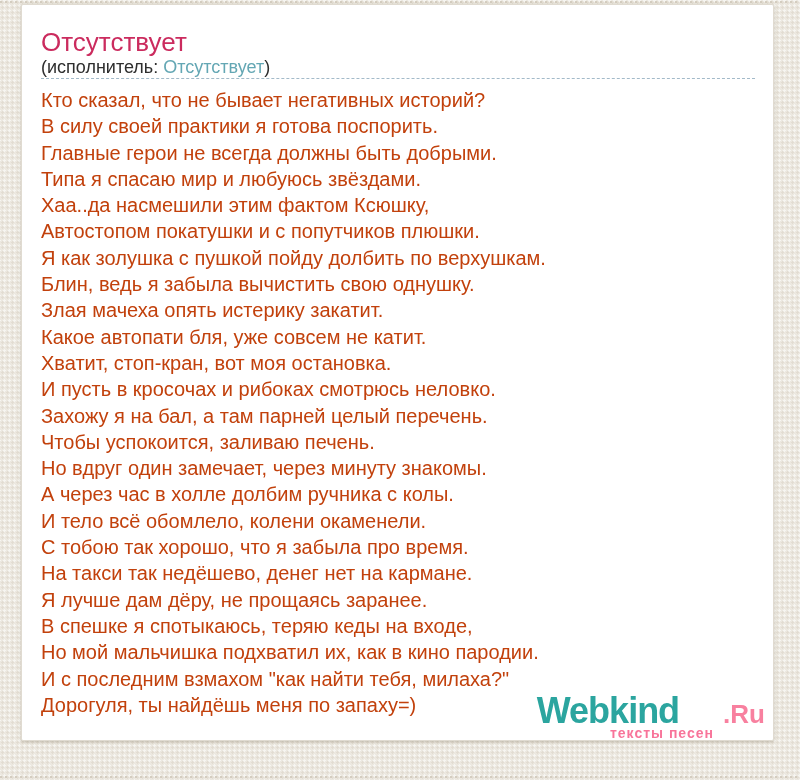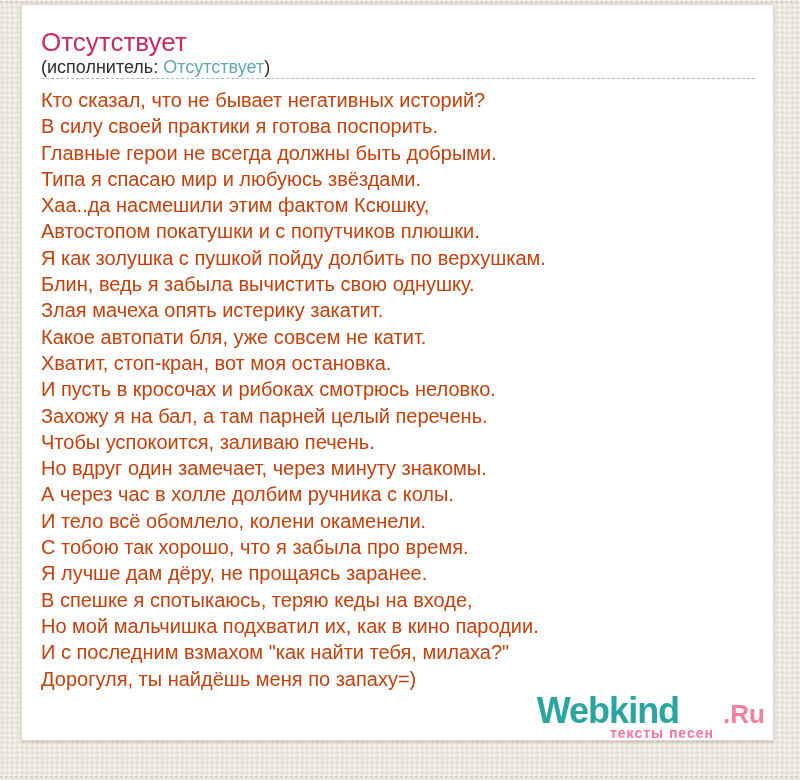--- a/index.html
+++ b/index.html
@@ -127,20 +127,21 @@
     <div class="lyric-line">Злая мачеха опять истерику закатит.</div>
     <div class="lyric-line">Какое автопати бля, уже совсем не катит.</div>
     <div class="lyric-line">Хватит, стоп-кран, вот моя остановка.</div>
     <div class="lyric-line">И пусть в кросочах и рибоках смотрюсь неловко.</div>
     <div class="lyric-line">Захожу я на бал, а там парней целый перечень.</div>
     <div class="lyric-line">Чтобы успокоится, заливаю печень.</div>
     <div class="lyric-line">Но вдруг один замечает, через минуту знакомы.</div>
     <div class="lyric-line">А через час в холле долбим ручника с колы.</div>
     <div class="lyric-line">И тело всё обомлело, колени окаменели.</div>
     <div class="lyric-line">С тобою так хорошо, что я забыла про время.</div>
+    <div class="lyric-line">На такси так недёшево, денег нет на кармане.</div>
     <div class="lyric-line">Я лучше дам дёру, не прощаясь заранее.</div>
     <div class="lyric-line">В спешке я спотыкаюсь, теряю кеды на входе,</div>
     <div class="lyric-line">Но мой мальчишка подхватил их, как в кино пародии.</div>
     <div class="lyric-line">И с последним взмахом "как найти тебя, милаха?"</div>
     <div class="lyric-line">Дорогуля, ты найдёшь меня по запаху=)</div>
   </div>
 
   <a href="#" class="footer-logo">
     <div><span class="logo-main">Webkind</span><span class="logo-suffix">.Ru</span></div>
     <div class="logo-tagline">тексты песен</div>

